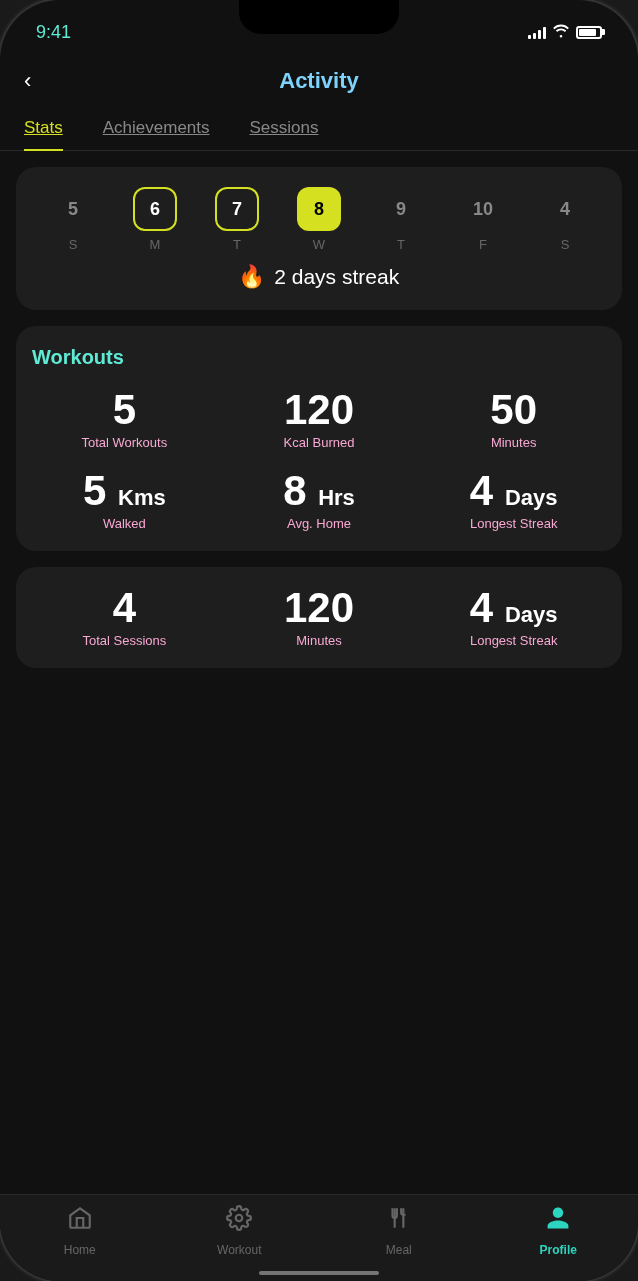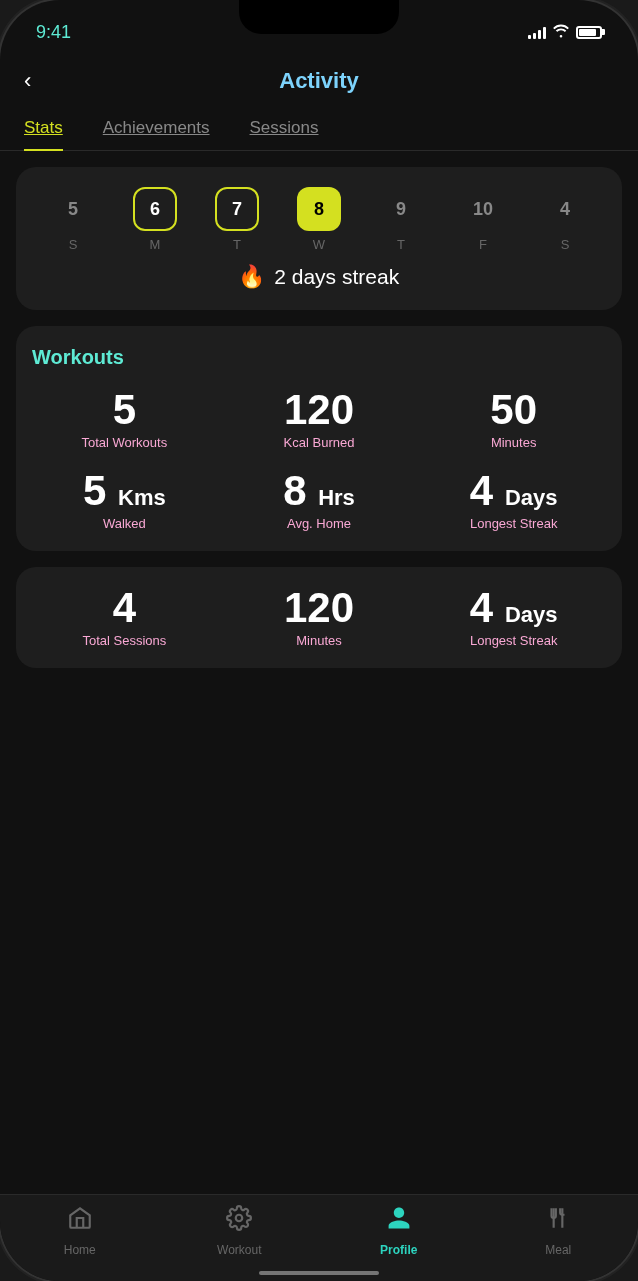--- a/index.html
+++ b/index.html
@@ -507,37 +507,37 @@
     <div class="nav-item">
       <span class="nav-icon">
         <svg viewBox="0 0 24 24" fill="none" stroke="#666" stroke-width="2">
           <circle cx="12" cy="12" r="3"></circle>
           <path d="M19.4 15a1.65 1.65 0 00.33 1.82l.06.06a2 2 0 010 2.83 2 2 0 01-2.83 0l-.06-.06a1.65 1.65 0 00-1.82-.33 1.65 1.65 0 00-1 1.51V21a2 2 0 01-4 0v-.09A1.65 1.65 0 009 19.4a1.65 1.65 0 00-1.82.33l-.06.06a2 2 0 01-2.83-2.83l.06-.06A1.65 1.65 0 004.68 15a1.65 1.65 0 00-1.51-1H3a2 2 0 010-4h.09A1.65 1.65 0 004.6 9a1.65 1.65 0 00-.33-1.82l-.06-.06a2 2 0 012.83-2.83l.06.06A1.65 1.65 0 009 4.68a1.65 1.65 0 001-1.51V3a2 2 0 014 0v.09a1.65 1.65 0 001 1.51 1.65 1.65 0 001.82-.33l.06-.06a2 2 0 012.83 2.83l-.06.06A1.65 1.65 0 0019.4 9a1.65 1.65 0 001.51 1H21a2 2 0 010 4h-.09a1.65 1.65 0 00-1.51 1z"></path>
         </svg>
       </span>
       <span class="nav-label">Workout</span>
     </div>
 
-    <div class="nav-item active">
-      <span class="nav-icon" style="color:#2dd4bf">
-        <svg viewBox="0 0 24 24" fill="#2dd4bf">
-          <path d="M12 12c2.7 0 4.8-2.1 4.8-4.8S14.7 2.4 12 2.4 7.2 4.5 7.2 7.2 9.3 12 12 12zm0 2.4c-3.2 0-9.6 1.6-9.6 4.8v2.4h19.2v-2.4c0-3.2-6.4-4.8-9.6-4.8z"></path>
-        </svg>
-      </span>
-      <span class="nav-label" style="color:#2dd4bf;font-weight:700">Profile</span>
-    </div>
-
     <div class="nav-item">
       <span class="nav-icon">
         <svg viewBox="0 0 24 24" fill="none" stroke="#666" stroke-width="2">
           <line x1="8" y1="3" x2="8" y2="21"></line>
           <path d="M6 3v7a2 2 0 002 2 2 2 0 002-2V3"></path>
           <line x1="16" y1="3" x2="16" y2="21"></line>
           <path d="M14 3v4a2 2 0 002 2h2"></path>
         </svg>
       </span>
       <span class="nav-label">Meal</span>
     </div>
 
+    <div class="nav-item active">
+      <span class="nav-icon" style="color:#2dd4bf">
+        <svg viewBox="0 0 24 24" fill="#2dd4bf">
+          <path d="M12 12c2.7 0 4.8-2.1 4.8-4.8S14.7 2.4 12 2.4 7.2 4.5 7.2 7.2 9.3 12 12 12zm0 2.4c-3.2 0-9.6 1.6-9.6 4.8v2.4h19.2v-2.4c0-3.2-6.4-4.8-9.6-4.8z"></path>
+        </svg>
+      </span>
+      <span class="nav-label" style="color:#2dd4bf;font-weight:700">Profile</span>
+    </div>
+
   </div>
 
   <div class="home-indicator"></div>
 </div>
 
 </body></html>

